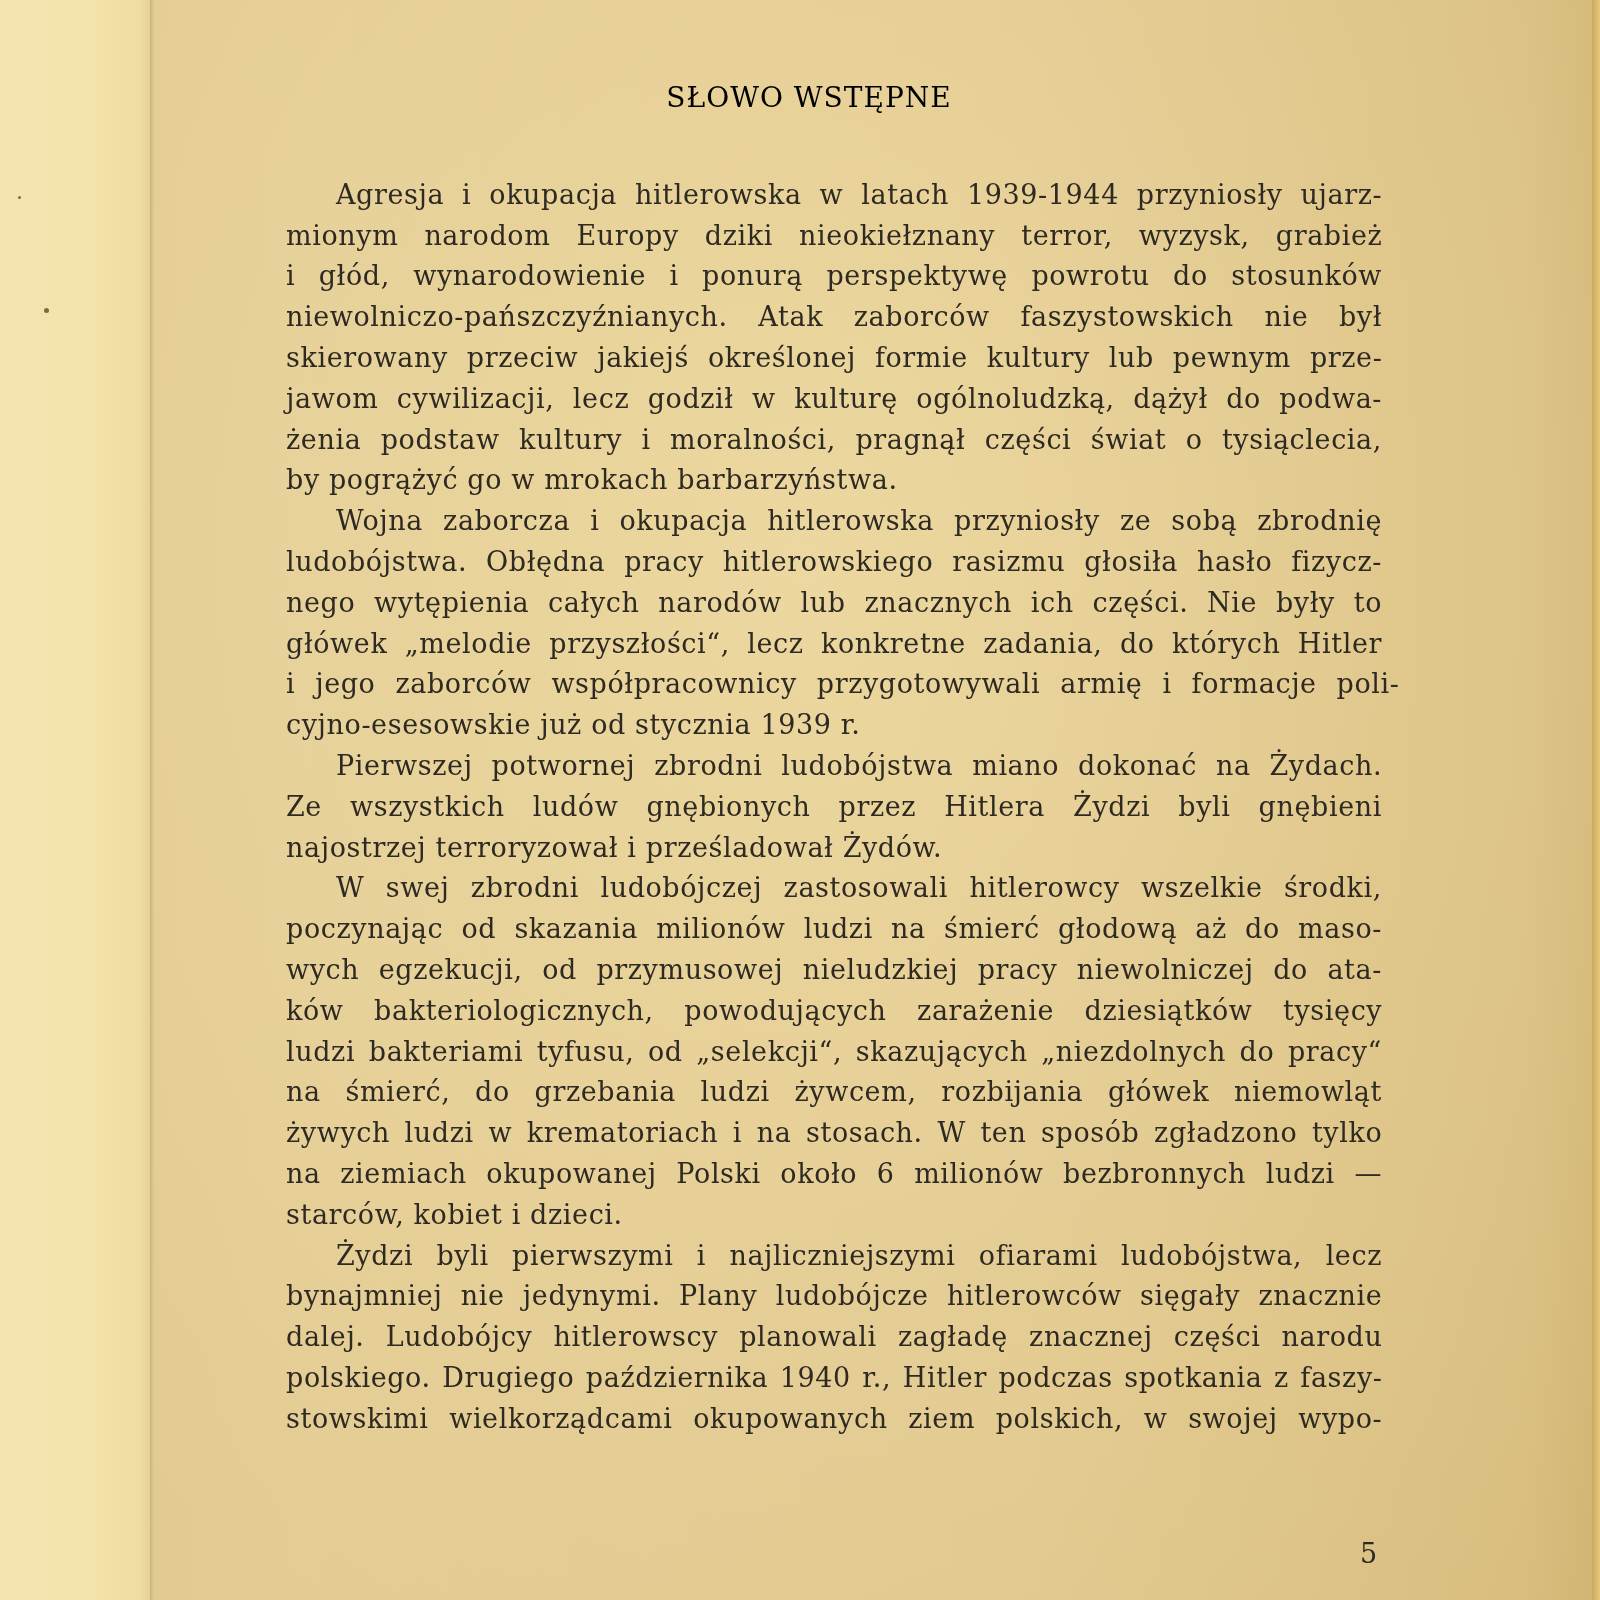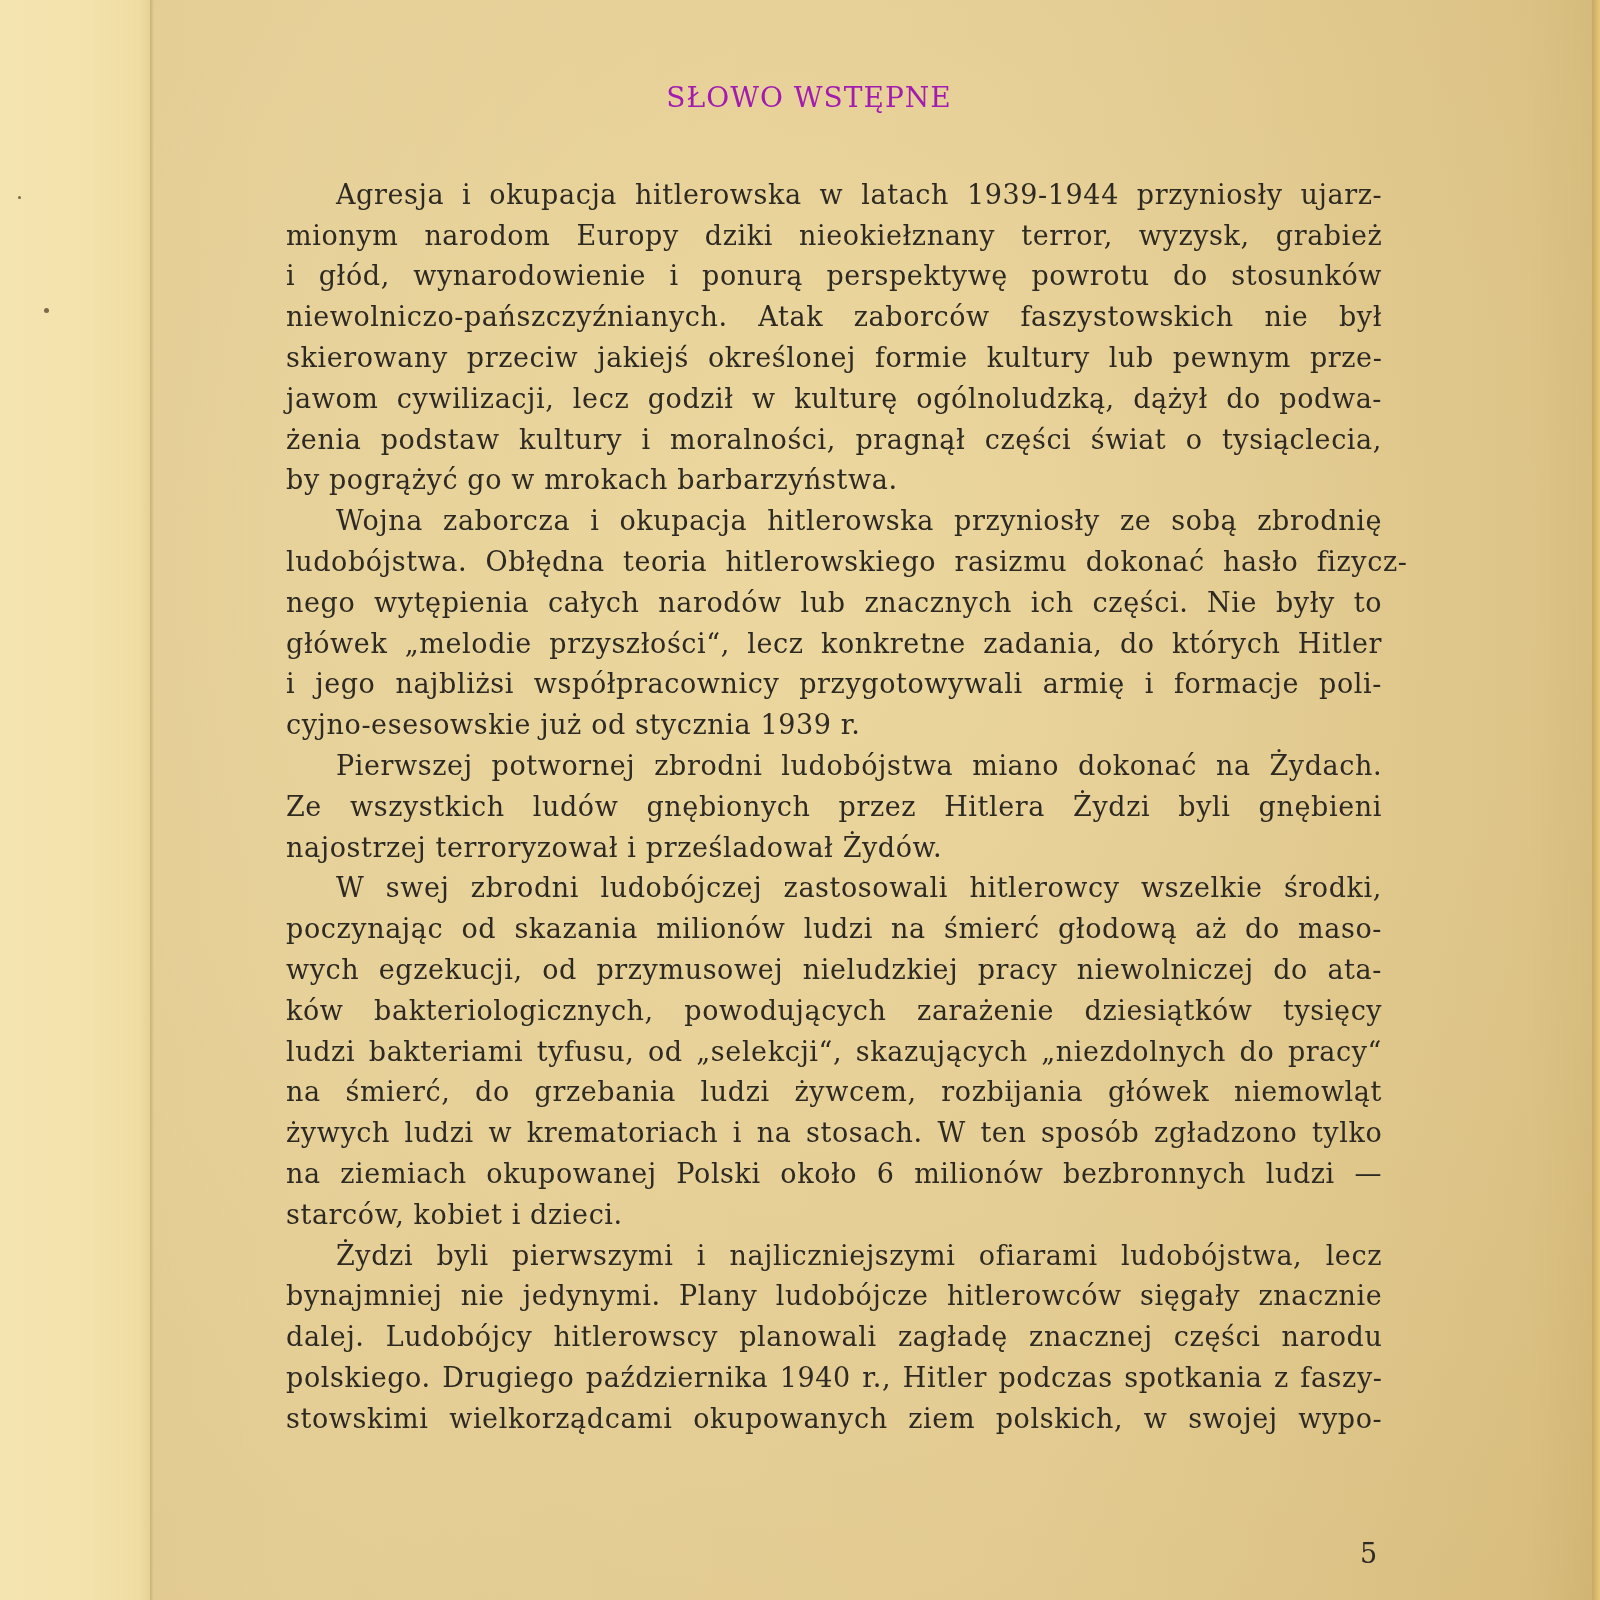--- a/index.html
+++ b/index.html
@@ -65,21 +65,21 @@
       font-size: 27px;
       line-height: 40.8px;
       letter-spacing: 0.6px;
     }
     .heading {
       text-align: center;
       font-size: 28px;
       letter-spacing: 1px;
       margin: 0 0 56px 0;
       padding-left: 0;
-      color: #a21caf;
+      color: #000000;
       font-weight: normal;
     }
     .para {
       margin: 0;
       text-align: justify;
       text-indent: 50px;
     }
     .line {
       display: block;
       text-align: justify;
@@ -123,24 +123,24 @@
       <span class="line" style="display: block; word-spacing: 14.25px;">i głód, wynarodowienie i ponurą perspektywę powrotu do stosunków</span>
       <span class="line" style="display: block; word-spacing: 21.4px;">niewolniczo-pańszczyźnianych. Atak zaborców faszystowskich nie był</span>
       <span class="line" style="display: block; word-spacing: 9.75px;">skierowany przeciw jakiejś określonej formie kultury lub pewnym prze-</span>
       <span class="line" style="display: block; word-spacing: 9.22222px;">jawom cywilizacji, lecz godził w kulturę ogólnoludzką, dążył do podwa-</span>
       <span class="line" style="display: block; word-spacing: 9.44444px;">żenia podstaw kultury i moralności, pragnął części świat o tysiąclecia,</span>
       <span class="line last">by pogrążyć go w mrokach barbarzyństwa.</span>
     </div>
 
     <div class="para">
       <span class="line indent" style="display: block; word-spacing: 10.875px;">Wojna zaborcza i okupacja hitlerowska przyniosły ze sobą zbrodnię</span>
-      <span class="line" style="display: block; word-spacing: 9.14286px;">ludobójstwa. Obłędna teoria hitlerowskiego rasizmu dokonać hasło fizycz-</span>
+      <span class="line" style="display: block; word-spacing: 9.14286px;">ludobójstwa. Obłędna pracy hitlerowskiego rasizmu głosiła hasło fizycz-</span>
       <span class="line" style="display: block; word-spacing: 9.6px;">nego wytępienia całych narodów lub znacznych ich części. Nie były to</span>
       <span class="line" style="display: block; word-spacing: 7.875px;">główek „melodie przyszłości“, lecz konkretne zadania, do których Hitler</span>
-      <span class="line" style="display: block; word-spacing: 10.75px;">i jego najbliżsi współpracownicy przygotowywali armię i formacje poli-</span>
+      <span class="line" style="display: block; word-spacing: 10.75px;">i jego zaborców współpracownicy przygotowywali armię i formacje poli-</span>
       <span class="line last">cyjno-esesowskie już od stycznia 1939 r.</span>
     </div>
 
     <div class="para">
       <span class="line indent" style="display: block; word-spacing: 9.71429px;">Pierwszej potwornej zbrodni ludobójstwa miano dokonać na Żydach.</span>
       <span class="line" style="display: block; word-spacing: 18.875px;">Ze wszystkich ludów gnębionych przez Hitlera Żydzi byli gnębieni</span>
       <span class="line last">najostrzej terroryzował i prześladował Żydów.</span>
     </div>
 
     <div class="para">

